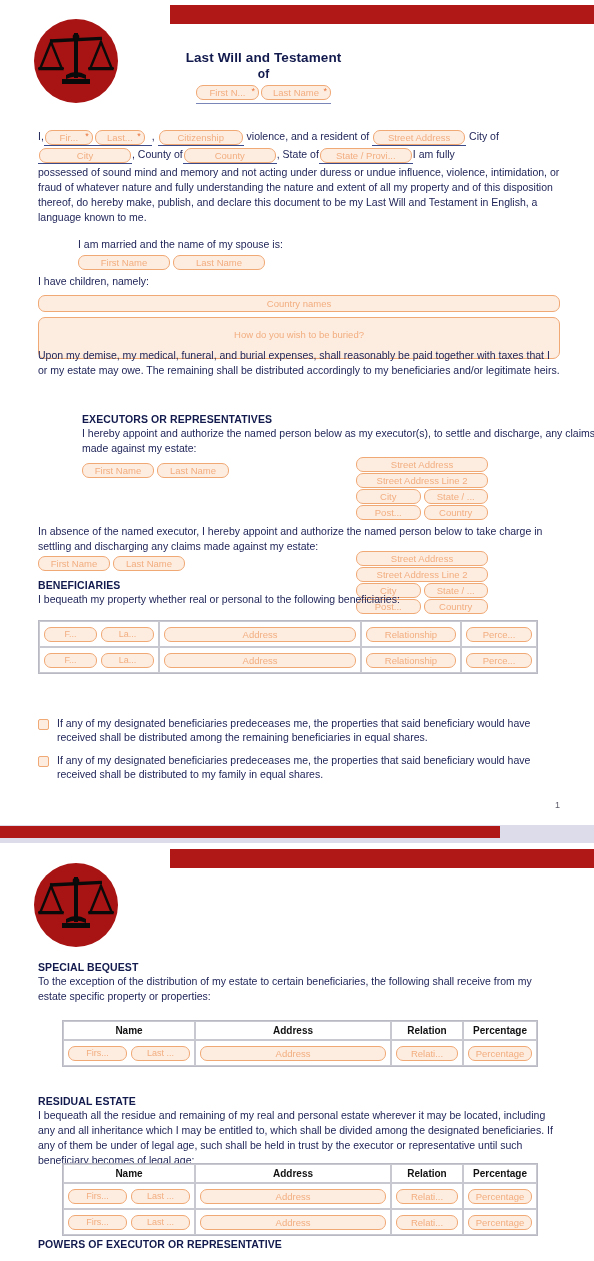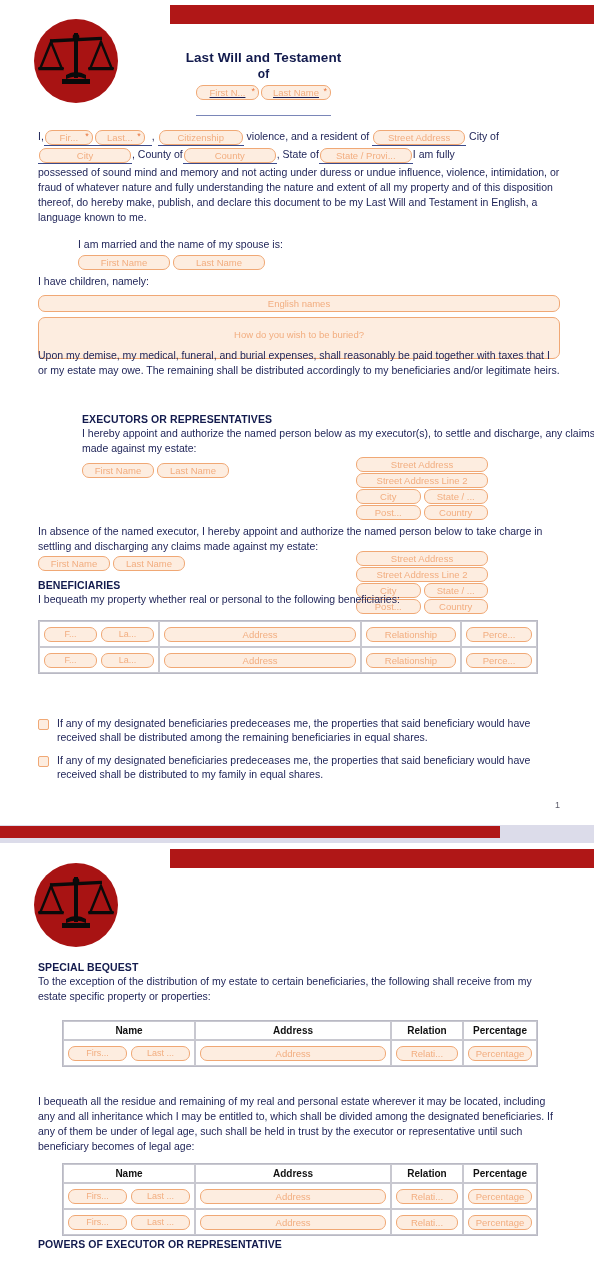--- a/index.html
+++ b/index.html
@@ -55,23 +55,22 @@
   .doc-of{
     font-size:12px;
     font-weight:bold;
     color:#121a4d;
     line-height:16px;
   }
   .title-fields{
     display:inline-flex;
     gap:2px;
     border-bottom:1px solid #7a86b8;
-    padding-bottom:15px;
+    padding-bottom:3px;
     margin-top:1px;
-    text-decoration:underline;
   }
 
   
   .fld{
     display:inline-block;
     box-sizing:border-box;
     border:1px solid #F0A875;
     border-radius:7px;
     background:#FDEDE0;
     color:#F2AE80;
@@ -231,21 +230,21 @@
       <div class="body-txt">I am married and the name of my spouse is:</div>
       <div style="margin-top:3px;display:flex;gap:3px;">
         <span class="fld" style="width:92px">First Name</span>
         <span class="fld" style="width:92px">Last Name</span>
       </div>
     </div>
 
     <div class="content" style="top:274px;">
       <div class="body-txt">I have children, namely:</div>
       <div style="margin-top:5px;">
-        <span class="fld" style="width:100%;box-sizing:border-box;padding:2px 3px;">English names</span>
+        <span class="fld" style="width:100%;box-sizing:border-box;padding:2px 3px;">Country names</span>
       </div>
       <div style="margin-top:5px;">
         <span class="fld" style="width:100%;box-sizing:border-box;height:42px;line-height:30px;padding:2px 3px;">How do you wish to be buried?</span>
       </div>
     </div>
 
     <div class="content" style="top:348px;">
       <div class="body-txt">Upon my demise, my medical, funeral, and burial expenses, shall reasonably be paid together with taxes that I or my estate may owe. The remaining shall be distributed accordingly to my beneficiaries and/or legitimate heirs.</div>
     </div>
 
@@ -402,20 +401,21 @@
             </td>
             <td><span class="fld" style="width:100%;box-sizing:border-box;">Address</span></td>
             <td><span class="fld" style="width:100%;box-sizing:border-box;">Relati...</span></td>
             <td><span class="fld" style="width:100%;box-sizing:border-box;">Percentage</span></td>
           </tr>
         </tbody>
       </table>
     </div>
 
     <div class="content" style="top:251px;">
+      <div class="sec-head">RESIDUAL ESTATE</div>
       <div class="body-txt">I bequeath all the residue and remaining of my real and personal estate wherever it may be located, including any and all inheritance which I may be entitled to, which shall be divided among the designated beneficiaries. If any of them be under of legal age, such shall be held in trust by the executor or representative until such beneficiary becomes of legal age:</div>
     </div>
 
     <div class="content" style="top:320px;left:62px;width:476px;">
       <table class="bt">
         <thead>
           <tr>
             <th style="width:122px;">Name</th>
             <th style="width:186px;">Address</th>
             <th style="width:62px;">Relation</th>

